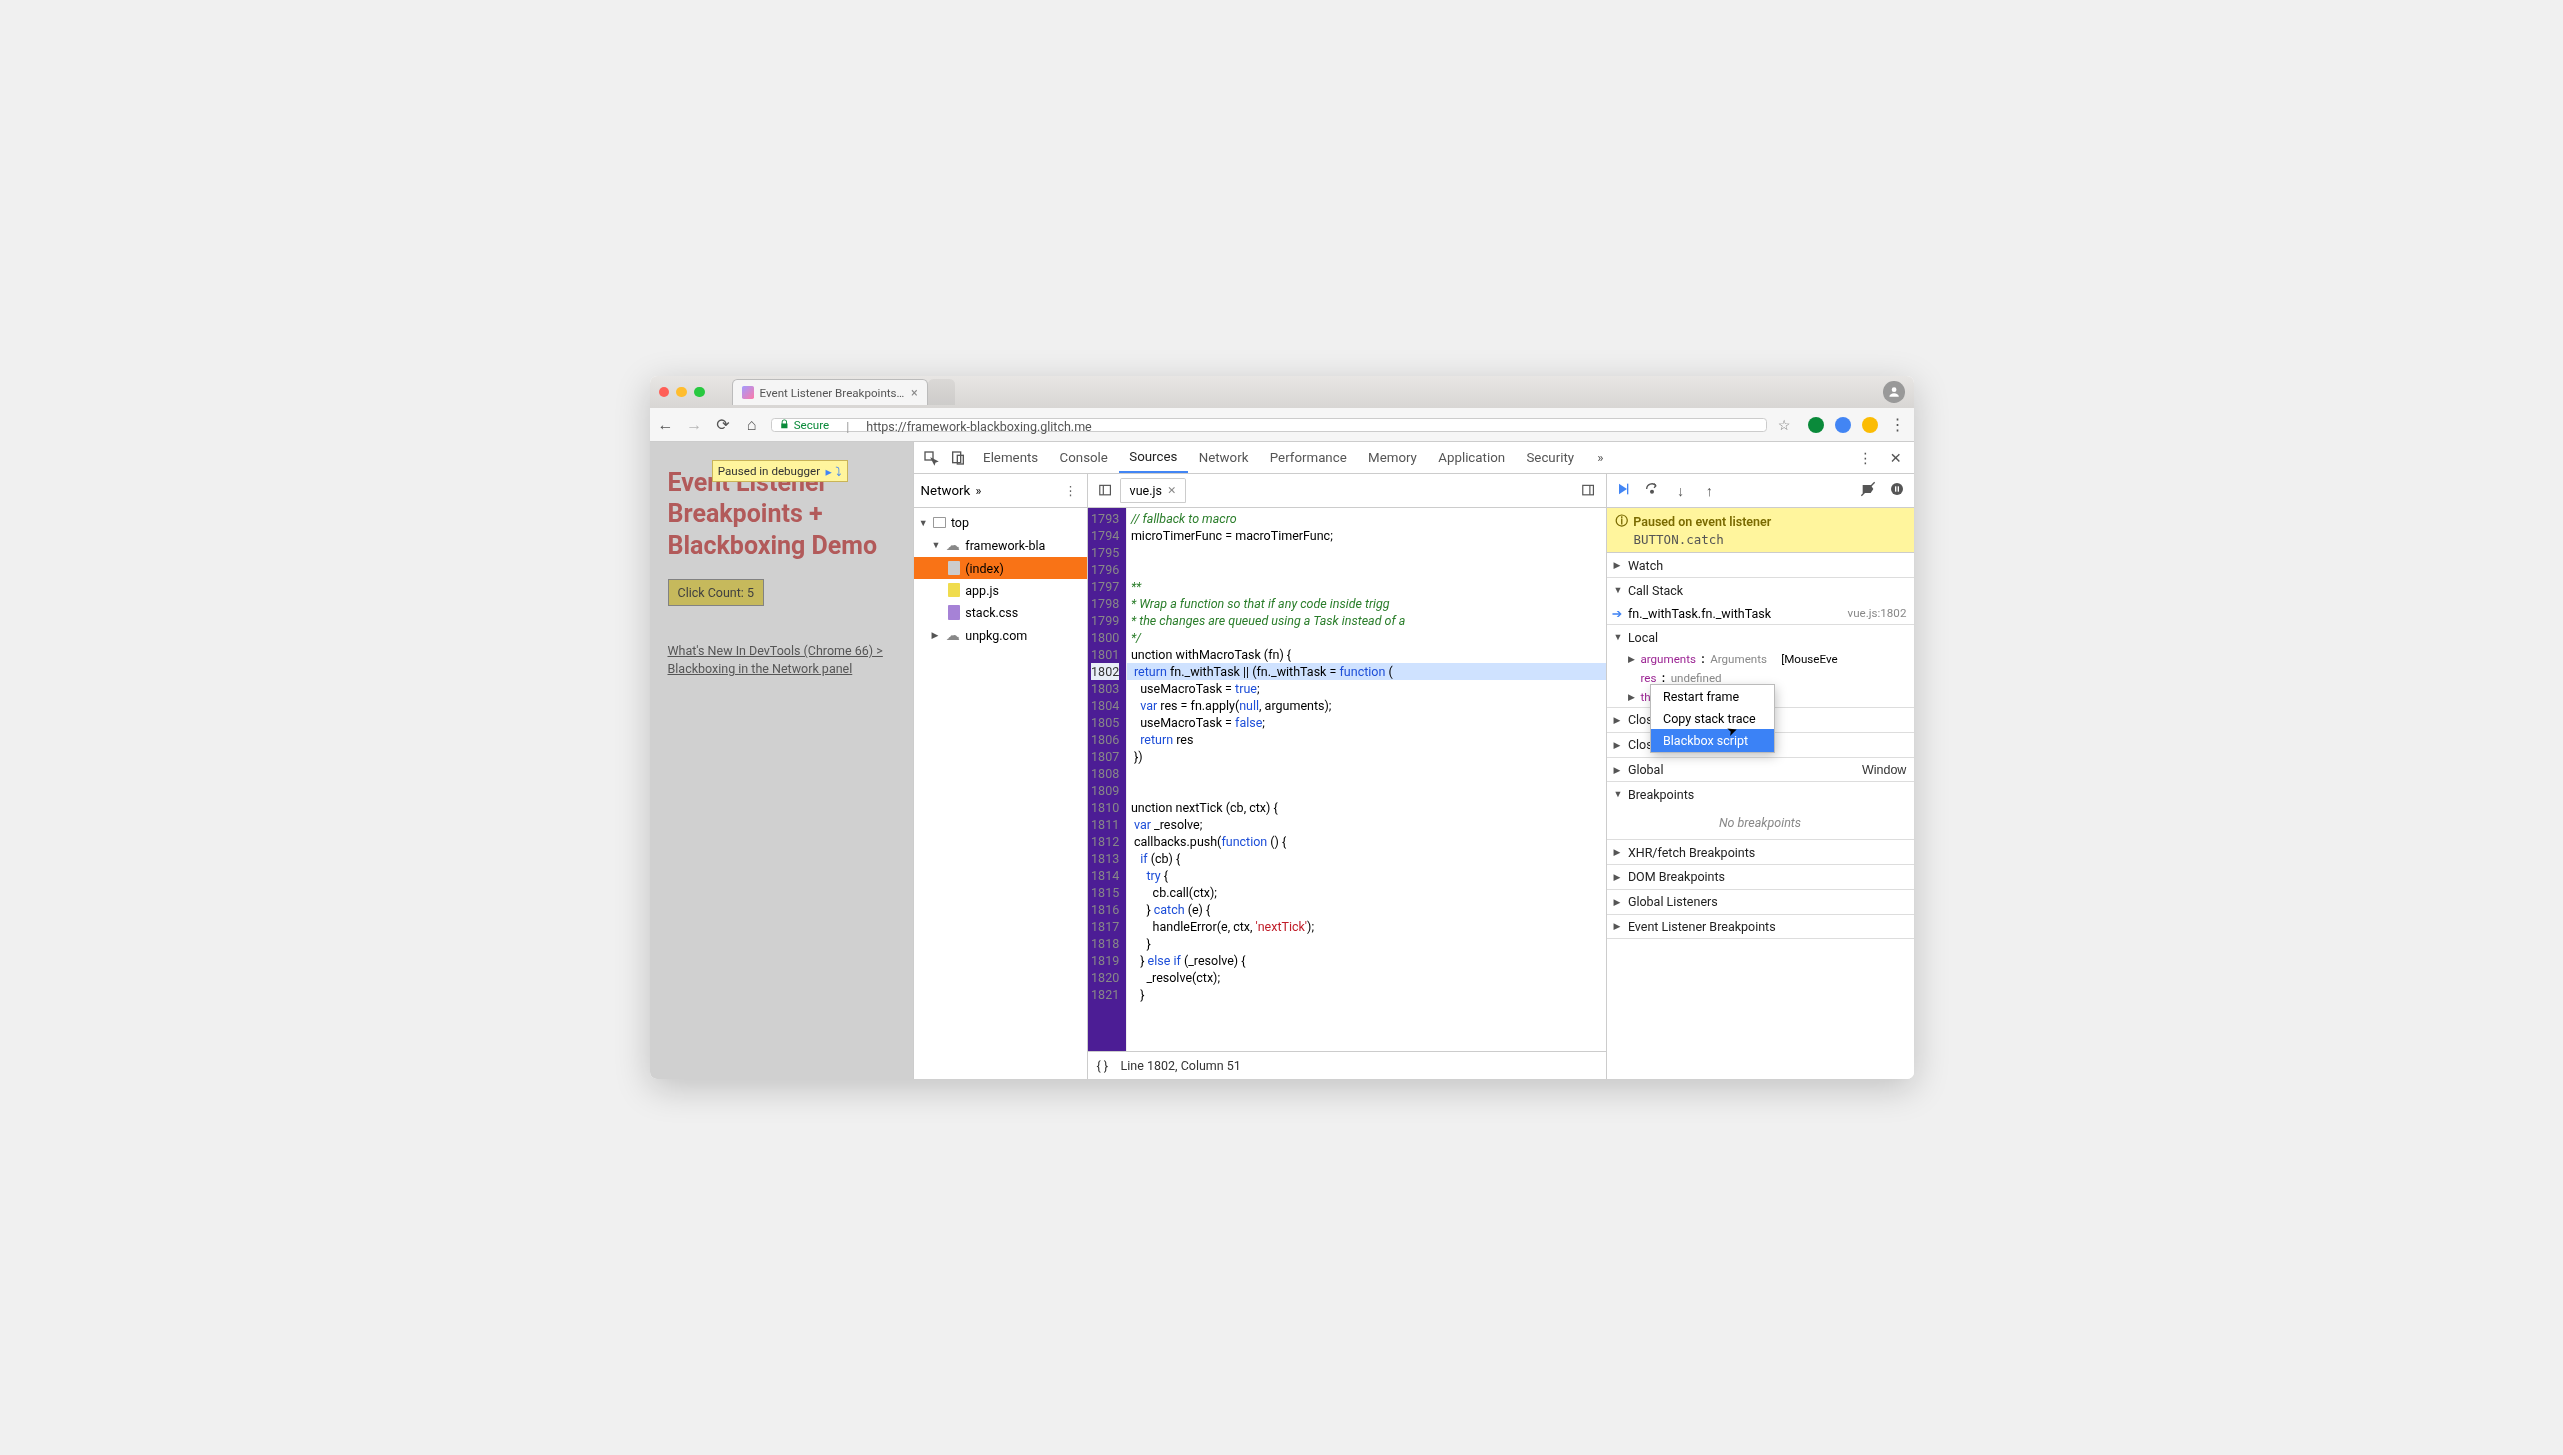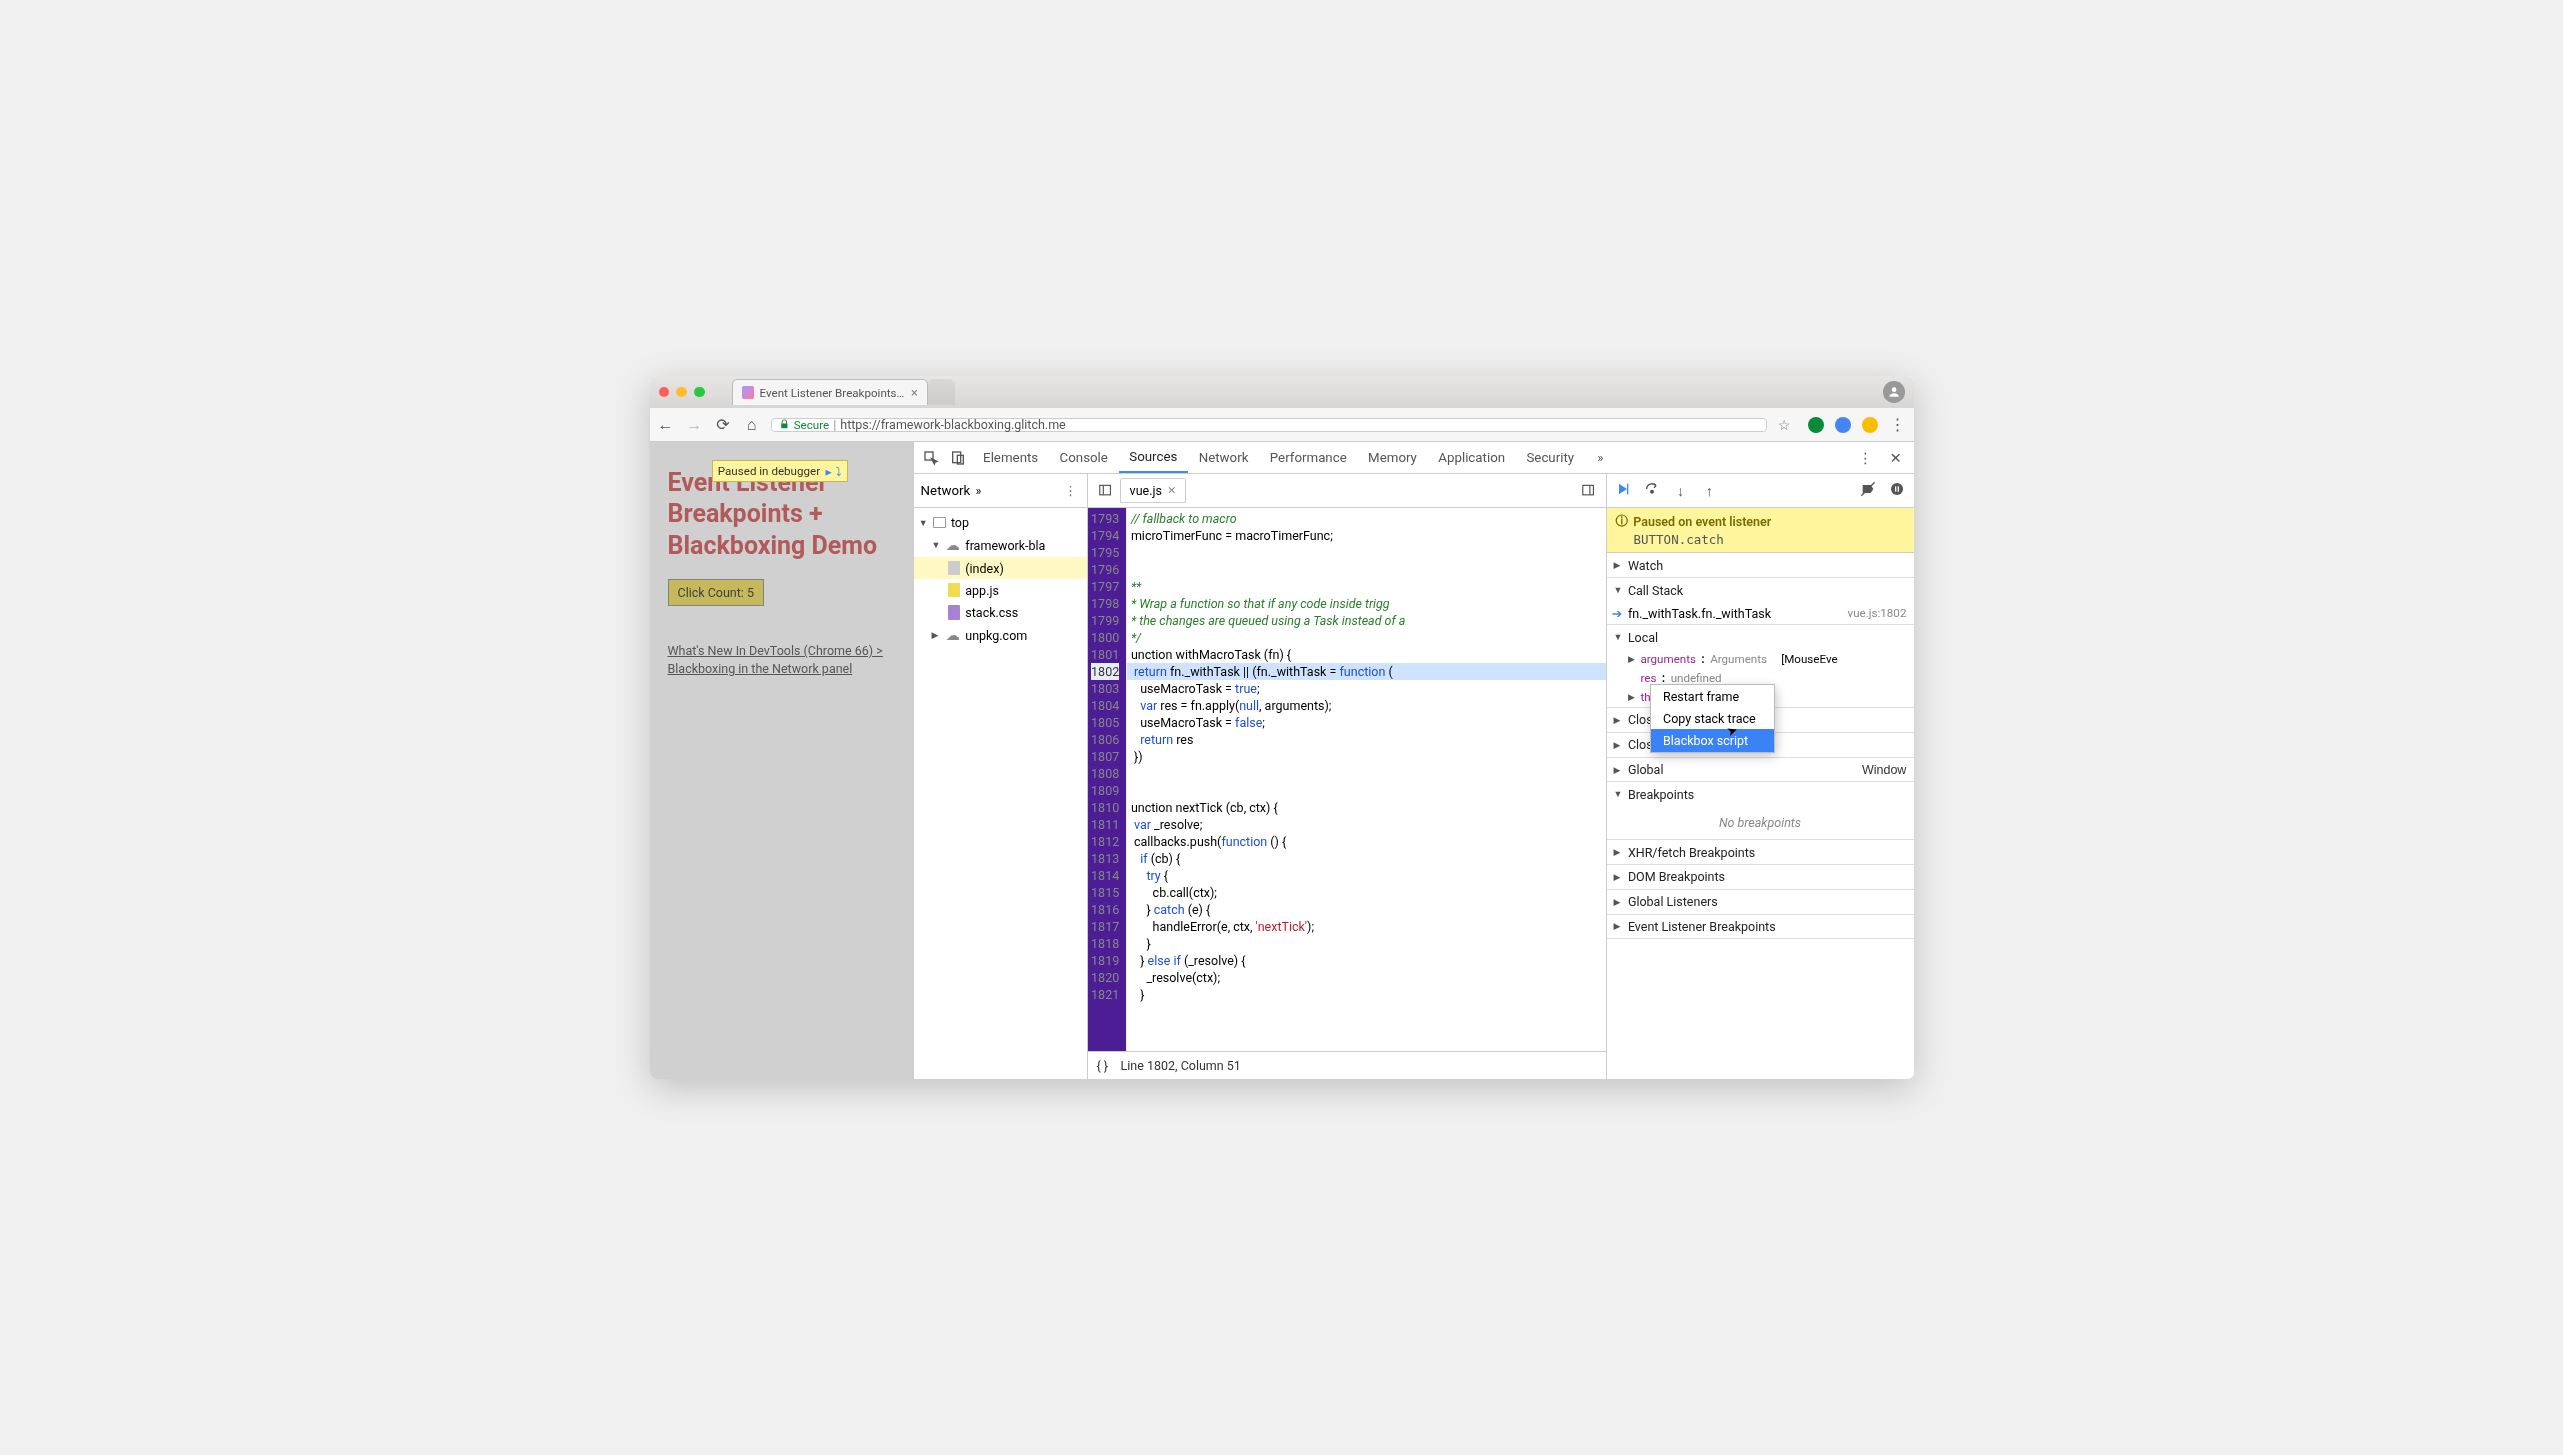--- a/index.html
+++ b/index.html
@@ -17,21 +17,21 @@
 .tab { background: #f5f5f5; border-radius: 5.3px 5.3px 0 0; padding: 5.3px 9px; display: flex; align-items: center; gap: 5.3px; font-size: 11.6px; color: #555; max-width: 196px; border: 0.9px solid #bbb; border-bottom: none; }
 .tab-favicon { width: 12.5px; height: 12.5px; background: linear-gradient(135deg,#a29bfe,#fd79a8); border-radius: 1.8px; }
 .tab-title { white-space: nowrap; overflow: hidden; text-overflow: ellipsis; flex: 1; }
 .tab-close { font-size: 12.5px; color: #888; cursor: pointer; }
 .tab.new { width: 27px; background: rgba(0,0,0,0.05); border: none; justify-content: center; }
 .avatar { margin-left: auto; width: 21.4px; height: 21.4px; background: #999; border-radius: 50%; display: flex; align-items: center; justify-content: center; color: #fff; }
 
 
 .addressbar { height: 34px; background: #f6f6f6; border-bottom: 0.9px solid #ccc; display: flex; align-items: center; padding: 0 7.1px; gap: 10.7px; }
 .nav-btn { width: 18px; height: 18px; display: flex; align-items: center; justify-content: center; color: #555; font-size: 16px; }
-.omnibox { flex: 1; display: flex; align-items: center; gap: 4px; background: #fff; border: 0.9px solid #ccc; border-radius: 3.6px; height: 14px; padding: 0 7.1px; font-size: 12.5px; }
+.omnibox { flex: 1; display: flex; gap: 17px; background: #fff; border: 0.9px solid #ccc; border-radius: 3.6px; height: 14px; padding: 0 7.1px; font-size: 12.5px; }
 .secure { color: #0a8a3a; font-size: 11.6px; display: flex; align-items: center; gap: 3.6px; }
 .url-text { color: #555; }
 .addr-icons { display: flex; gap: 10.7px; align-items: center; margin-left: 7.1px; }
 .circle-icon { width: 16px; height: 16px; border-radius: 50%; }
 .star { color: #777; font-size: 14.2px; }
 
 
 .content-row { flex: 1; display: flex; min-height: 0; }
 .page-area { width: 263px; background: #fff; position: relative; overflow: hidden; }
 .dim-overlay { position: absolute; inset: 0; background: rgba(120,120,120,0.35); z-index: 2; }
@@ -54,21 +54,21 @@
 .dt-body { flex: 1; display: flex; min-height: 0; }
 
 
 .navigator { width: 174px; border-right: 0.9px solid #ccc; display: flex; flex-direction: column; font-size: 12.5px; }
 .nav-header { height: 34px; border-bottom: 0.9px solid #ccc; display: flex; align-items: center; padding: 0 7.1px; gap: 5.3px; }
 .nav-header .label { font-size: 13.3px; }
 .nav-more { margin-left: auto; color: #666; width: 18px; text-align: center; }
 .tree { padding: 3.6px 0; overflow: auto; flex: 1; }
 .tree-row { display: flex; align-items: center; gap: 5.3px; padding: 3.6px 5.3px; }
 .tree-row .arrow { width: 9px; font-size: 9px; color: #555; }
-.tree-row.selected { background: #fef9c3; }
+.tree-row.selected { background: #f97316; }
 .ind-1 { padding-left: 18px; }
 .ind-2 { padding-left: 34px; }
 .file-icon { width: 12.5px; height: 14.2px; background: #ccc; border-radius: 0.9px; position: relative; }
 .file-icon.js { background: #f0dc4e; }
 .file-icon.css { background: #a682d6; }
 .cloud { font-size: 14.2px; color: #888; }
 .folder { width: 12.5px; height: 10.7px; background: #fff; border: 0.9px solid #999; border-radius: 0.9px; }
 
 
 .editor-pane { flex: 1; display: flex; flex-direction: column; min-width: 0; border-right: 0.9px solid #ccc; }

